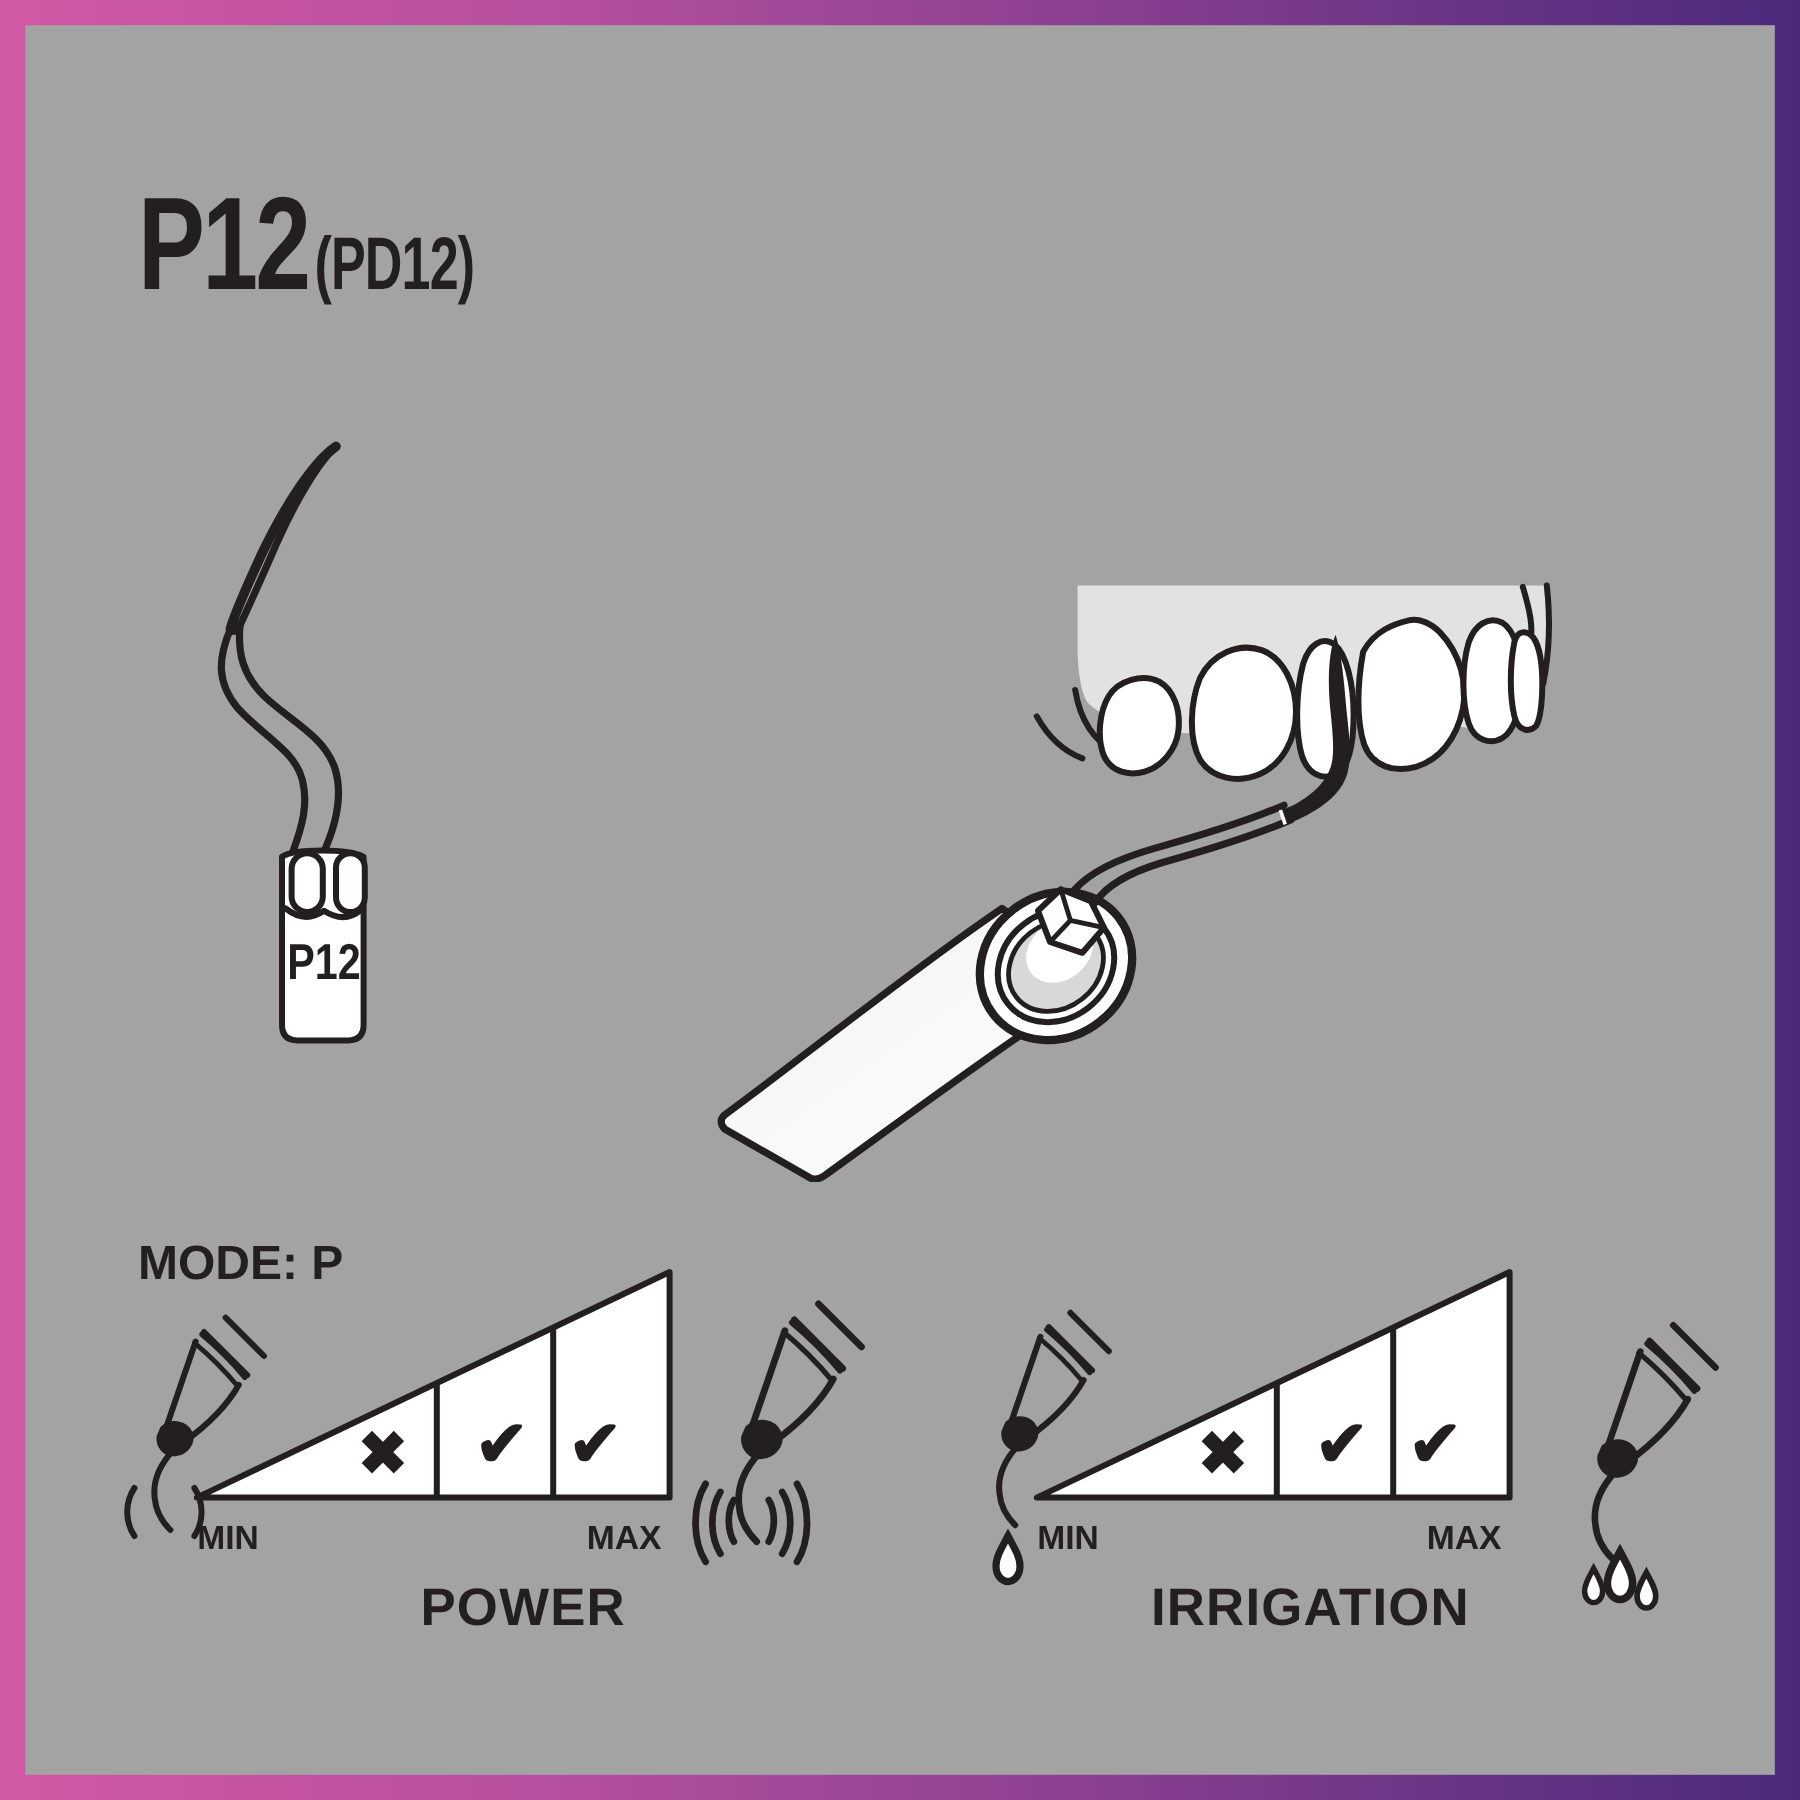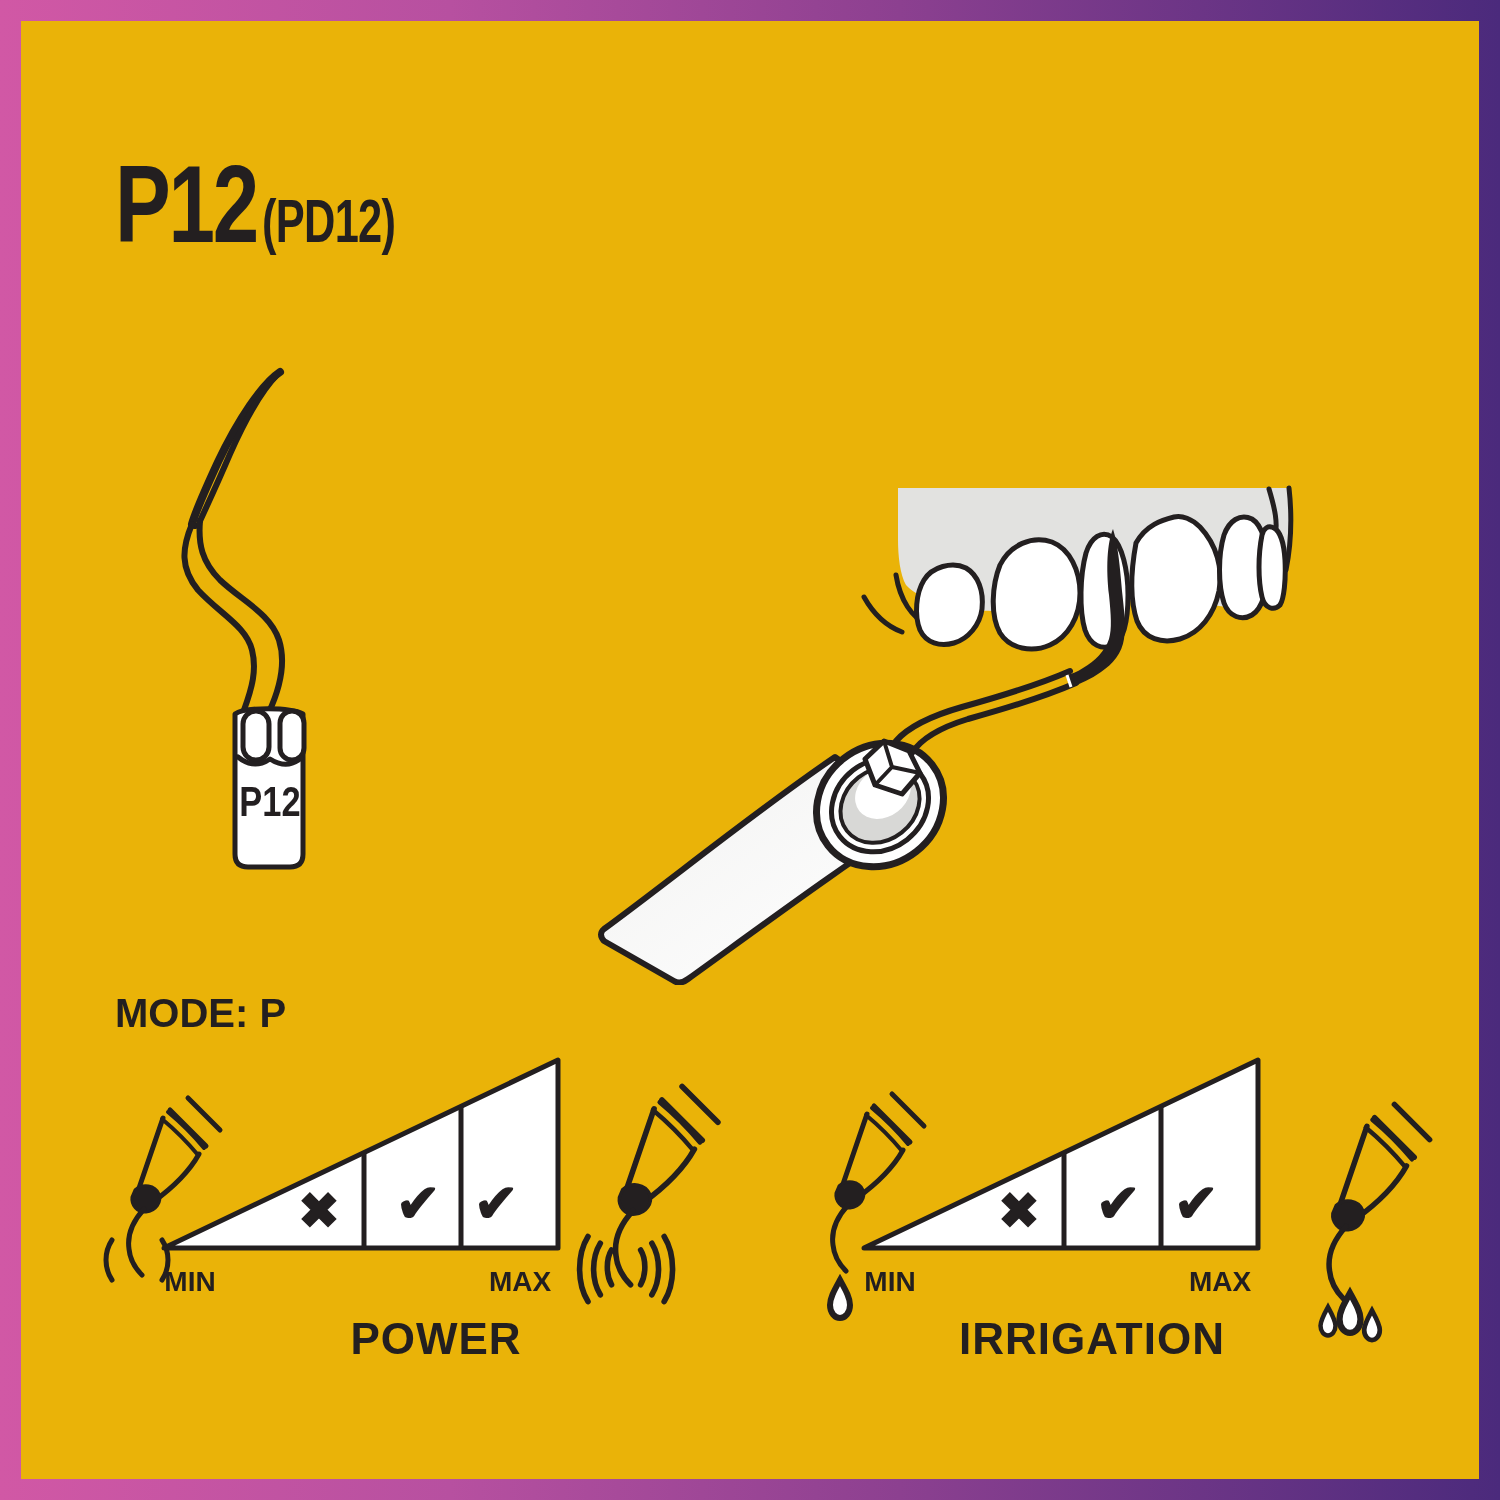--- a/index.html
+++ b/index.html
@@ -3,39 +3,39 @@
 <meta charset="utf-8">
 <title>P12 (PD12)</title>
 <style>
   html,body{margin:0;padding:0;}
   body{
     width:1500px;height:1500px;position:relative;
     background:linear-gradient(90deg,#d158a5 0%,#b750a0 30%,#8c4090 60%,#4b2a7c 100%);
     font-family:"Liberation Sans",sans-serif;color:#231f20;overflow:hidden;
   }
   .content{
-    position:absolute;inset:21px;background:#eab308;
+    position:absolute;inset:21px;background:#a3a3a3;
   }
   .header{
     position:absolute;left:94px;top:128px;display:flex;align-items:baseline;white-space:nowrap;
   }
   .model{
     font-size:110px;font-weight:bold;line-height:1;letter-spacing:-3px;
     transform:scaleX(0.76);transform-origin:left bottom;display:inline-block;margin-right:-40px;
   }
   .variant{
     font-size:62px;font-weight:600;line-height:1;letter-spacing:-1px;
     transform:scaleX(0.70);transform-origin:left bottom;display:inline-block;
   }
   .description{
     position:absolute;left:94px;top:246px;width:1320px;
     font-size:34px;line-height:55px;letter-spacing:0.2px;color:#262220;margin:0;
   }
   .mode{
-    position:absolute;left:94px;top:970px;font-size:40px;font-weight:bold;letter-spacing:0;
+    position:absolute;left:94px;top:1010px;font-size:40px;font-weight:bold;letter-spacing:0;
   }
   .tip-illu{position:absolute;left:129px;top:337px;}
   .usage-illu{position:absolute;left:541px;top:404px;}
   .gauge{position:absolute;top:1009px;}
   .gauge.power{left:69px;}
   .gauge.irrigation{left:769px;}
   svg text{font-family:"Liberation Sans",sans-serif;fill:#231f20;}
   svg text.mark{font-family:"DejaVu Sans",sans-serif;}
   .defs{position:absolute;width:0;height:0;overflow:hidden;}
 </style>

